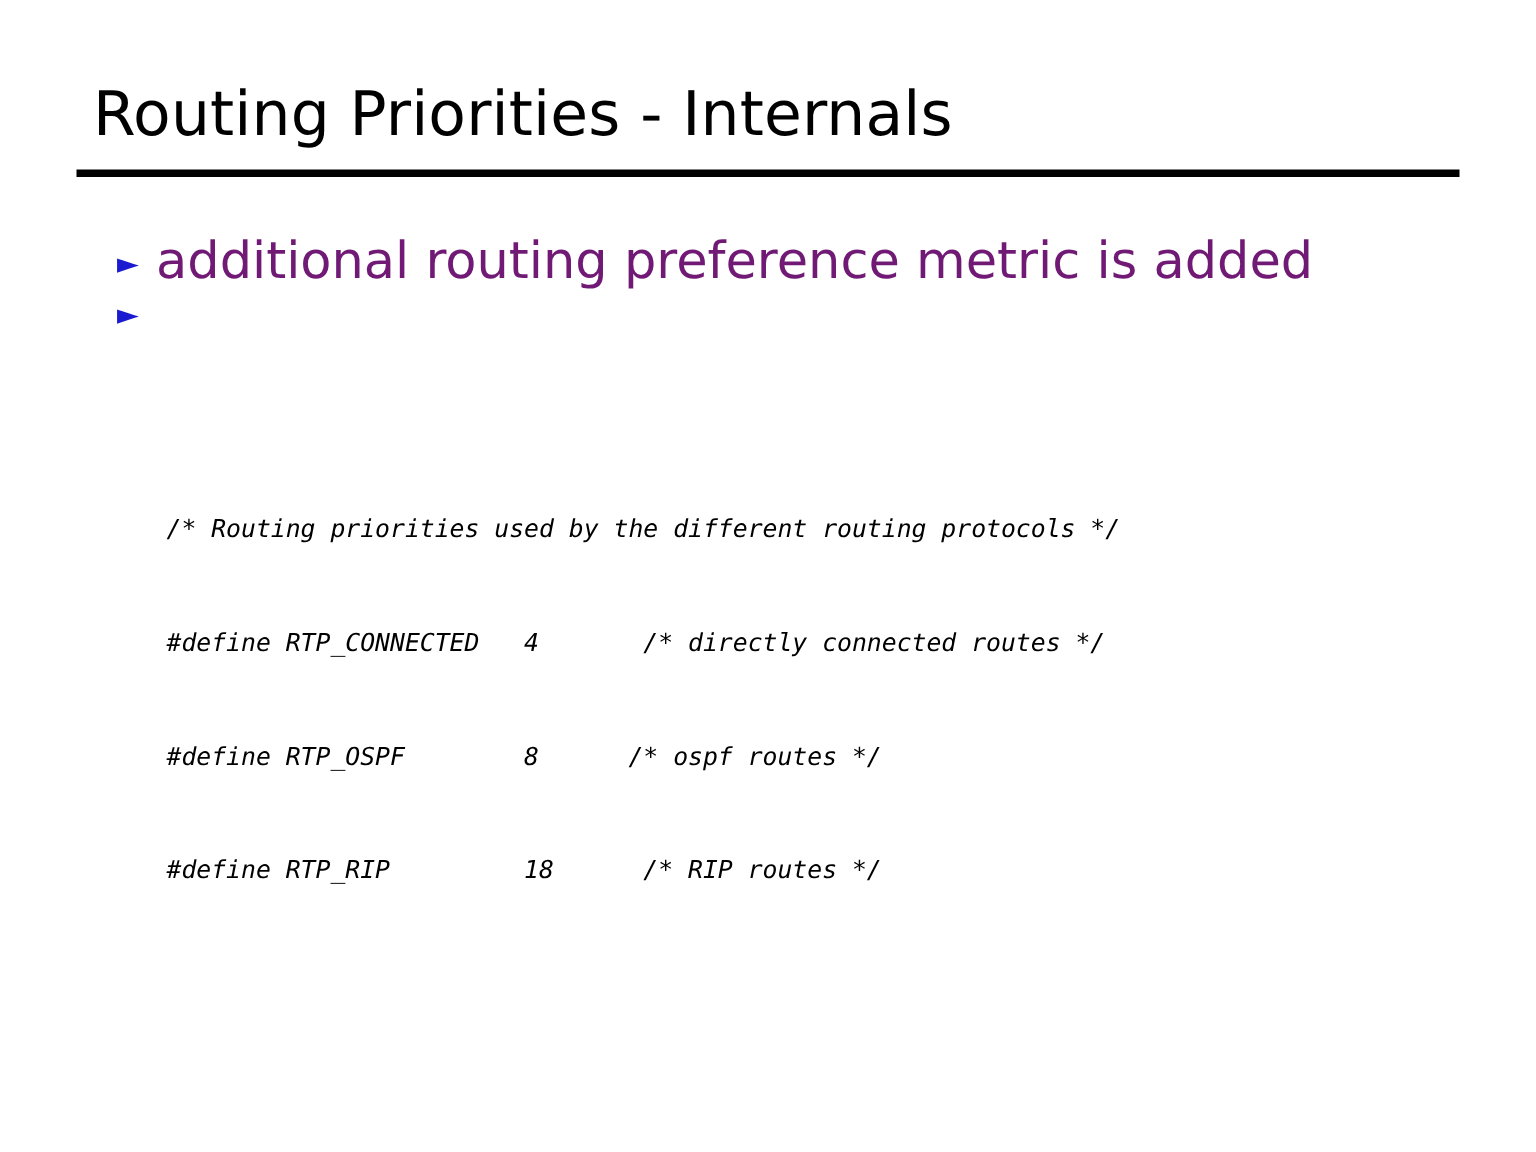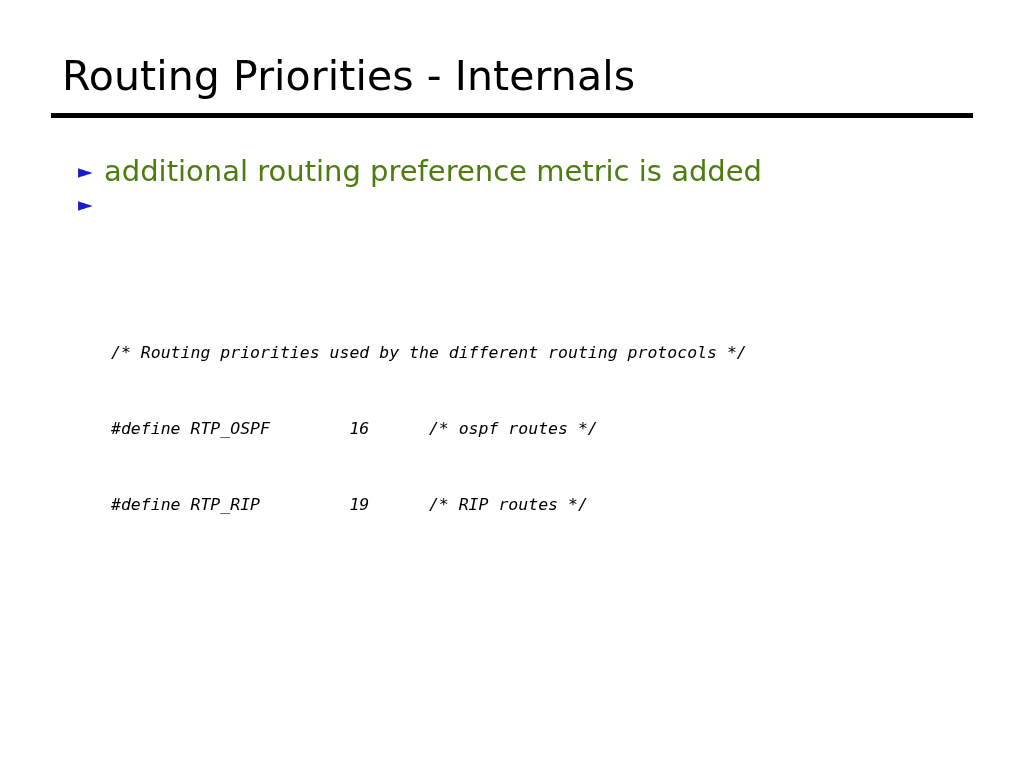--- a/index.html
+++ b/index.html
@@ -51,22 +51,22 @@
   .bullet-marker {
     width: 26px;
     flex: 0 0 26px;
     color: #1a1ad0;
     font-size: 19px;
     line-height: 1;
     position: relative;
     top: -3px;
   }
   .bullet-text {
-    font-size: 29px;
-    color: #4d7c0f;
+    font-size: 34px;
+    color: #701a75;
     line-height: 1.17;
   }
   .code-block {
     position: absolute;
     left: 111px;
     top: 290px;
     font-family: "DejaVu Sans Mono", monospace;
     font-size: 16.5px;
     line-height: 25.2px;
     color: #000000;
@@ -90,20 +90,21 @@
       <span class="bullet-marker">►</span>
       <span class="bullet-text">additional routing preference metric is added</span>
     </div>
     <div class="bullet-row">
       <span class="bullet-marker">►</span>
     </div>
   </div>
 
   <div class="code-block">
     <div class="code-line">/* Routing priorities used by the different routing protocols */</div>
-    <div class="code-line">#define RTP_OSPF        16      /* ospf routes */</div>
-    <div class="code-line">#define RTP_RIP         19      /* RIP routes */</div>
+    <div class="code-line">#define RTP_CONNECTED   4       /* directly connected routes */</div>
+    <div class="code-line">#define RTP_OSPF        8      /* ospf routes */</div>
+    <div class="code-line">#define RTP_RIP         18      /* RIP routes */</div>
     
     
     
   </div>
 
 </div>
 
 </body></html>

